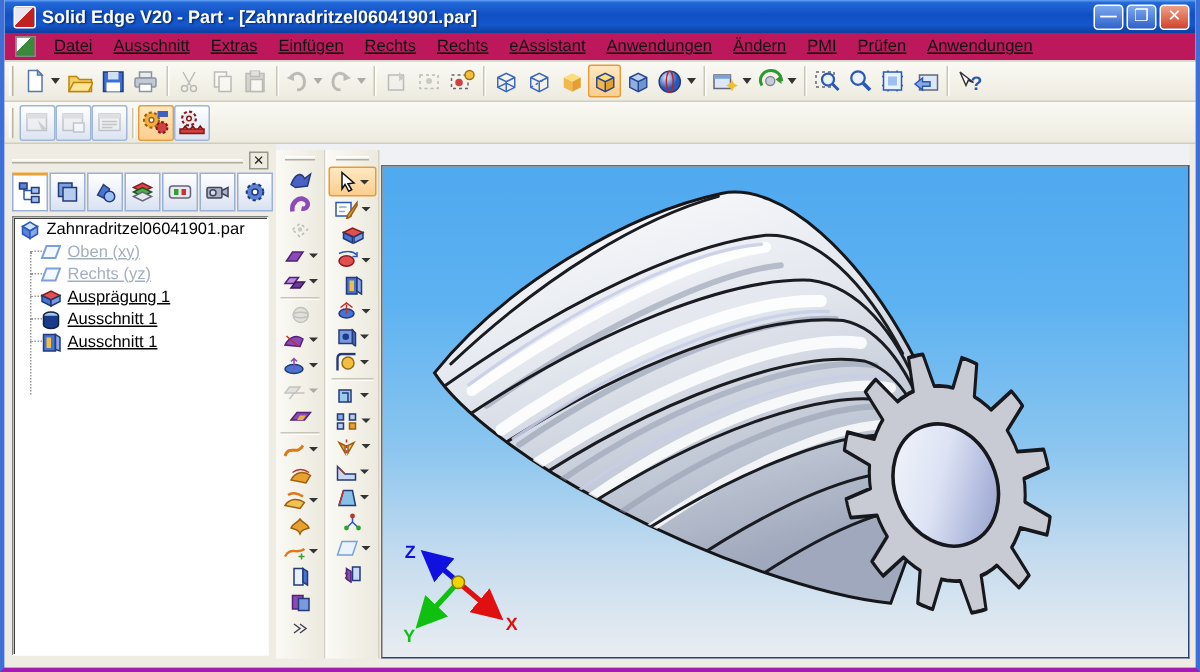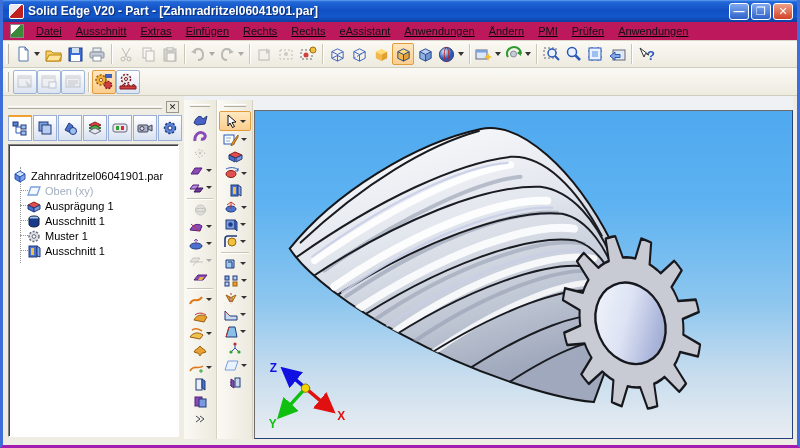--- a/index.html
+++ b/index.html
@@ -48,24 +48,24 @@
   .panel-grip{position:absolute;left:4px;right:4px;top:4px;height:10px;display:flex;align-items:center;}
   .panel-grip .line{flex:1;height:3px;border-top:1px solid #fff;border-bottom:1px solid #b0ad9e;}
   .panel-close{width:13px;height:12px;margin-left:4px;border:1px solid #9a978a;background:#EDEBE0;
     font-size:9px;line-height:10px;text-align:center;color:#222;}
   .edge-tabs{position:absolute;left:4px;top:17px;height:27px;display:flex;gap:1px;}
   .etab{width:24px;height:26px;border:1px solid #9AB0D8;background:linear-gradient(180deg,#fff,#D9E2F2);
     display:flex;align-items:center;justify-content:center;}
   .etab.active{border-top:2px solid #F0A030;background:#fff;}
   .tree-box{position:absolute;left:4px;right:4px;top:46px;bottom:4px;background:#fff;
     border-top:1px solid #808080;border-left:1px solid #808080;border-right:1px solid #fff;border-bottom:1px solid #fff;
-    box-shadow:inset 1px 1px 0 #404040;padding:23px 2px 0 4px;font-size:11px;overflow:hidden;}
+    box-shadow:inset 1px 1px 0 #404040;padding:0 2px 0 4px;font-size:11px;overflow:hidden;}
   .trow{display:flex;align-items:center;height:15px;white-space:nowrap;color:#000;}
   .trow .ticon{width:14px;height:12px;margin-right:4px;flex:0 0 auto;position:relative;}
-  .trow.child{padding-left:14px;position:relative;}
+  .trow.child{padding-left:14px;position:relative;text-decoration:underline;}
   .trow.child::before{content:"";position:absolute;left:7px;top:7px;width:10px;border-top:1px dotted #999;}
   .tree-vline{position:absolute;left:11px;top:22px;width:1px;height:96px;border-left:1px dotted #999;}
   .trow.dis{color:#A3AFBF;}
   
   .vtb{position:absolute;top:4px;bottom:6px;background:linear-gradient(90deg,#FAF9F4,#ECEADE);
     border-right:1px solid #D5D2C4;padding-top:2px;}
   .vtb .hgrip{height:3px;margin:2px 6px 4px 6px;border-top:1px solid #fff;border-bottom:1px solid #b0ad9e;}
   .vtb1{left:181px;width:33px;}
   .vtb2{left:214px;width:36px;border-left:1px solid #fff;}
   .vbtn{height:17px;display:flex;align-items:center;justify-content:center;margin:0 1px;
@@ -426,47 +426,46 @@
           <span>Zahnradritzel06041901.par</span>
         </div>
         <div class="trow child dis">
           <span class="ticon">
             <svg width="14" height="12" viewBox="0 0 14 12">
                 <path d="M4 2h9l-3 8H1z" fill="#f4f8ff" stroke="#7aa0dc" stroke-width="1.3"></path>
               </svg>
           </span>
           <span>Oben (xy)</span>
         </div>
+        <div class="trow child dis">
+          <span class="ticon">
+            <svg width="14" height="12" viewBox="0 0 14 12">
+                <path d="M4 2h9l-3 8H1z" fill="#f4f8ff" stroke="#7aa0dc" stroke-width="1.3"></path>
+              </svg>
+          </span>
+          <span>Rechts (yz)</span>
+        </div>
         <div class="trow child">
           <span class="ticon">
             <svg width="14" height="13" viewBox="0 0 14 13">
                 <path d="M1 5l6-3 6 3-6 3z" fill="#e05050" stroke="#8a1a1a"></path>
                 <path d="M1 5l6 3v4l-6-3z" fill="#4a72d0" stroke="#223a77"></path>
                 <path d="M13 5l-6 3v4l6-3z" fill="#7a9ae0" stroke="#223a77"></path>
               </svg>
           </span>
           <span>Ausprägung 1</span>
         </div>
         <div class="trow child">
           <span class="ticon">
             <svg width="14" height="13" viewBox="0 0 14 13">
                 <ellipse cx="7" cy="3.5" rx="5" ry="2.5" fill="#9ec8f0" stroke="#123"></ellipse>
                 <path d="M2 3.5v6c0 1.4 2.2 2.5 5 2.5s5-1.1 5-2.5v-6" fill="#1a3a8c" stroke="#123"></path>
               </svg>
           </span>
           <span>Ausschnitt 1</span>
-        </div>
-        <div class="trow child">
-          <span class="ticon">
-            <svg width="14" height="13" viewBox="0 0 14 13">
-                <circle cx="7" cy="6.5" r="5" fill="#d8dce4" stroke="#667" stroke-width="1.4" stroke-dasharray="2 1.6"></circle>
-                <circle cx="7" cy="6.5" r="1.8" fill="#fff" stroke="#667"></circle>
-              </svg>
-          </span>
-          <span>Muster 1</span>
         </div>
         <div class="trow child">
           <span class="ticon">
             <svg width="14" height="13" viewBox="0 0 14 13">
                 <rect x="2" y="1" width="8" height="11" fill="#4a72d0" stroke="#223a77"></rect>
                 <path d="M10 1l3 2v9l-3-1z" fill="#88a8e8" stroke="#223a77"></path>
                 <rect x="4" y="3" width="3" height="7" fill="#f0c040"></rect>
               </svg>
           </span>
           <span>Ausschnitt 1</span>

